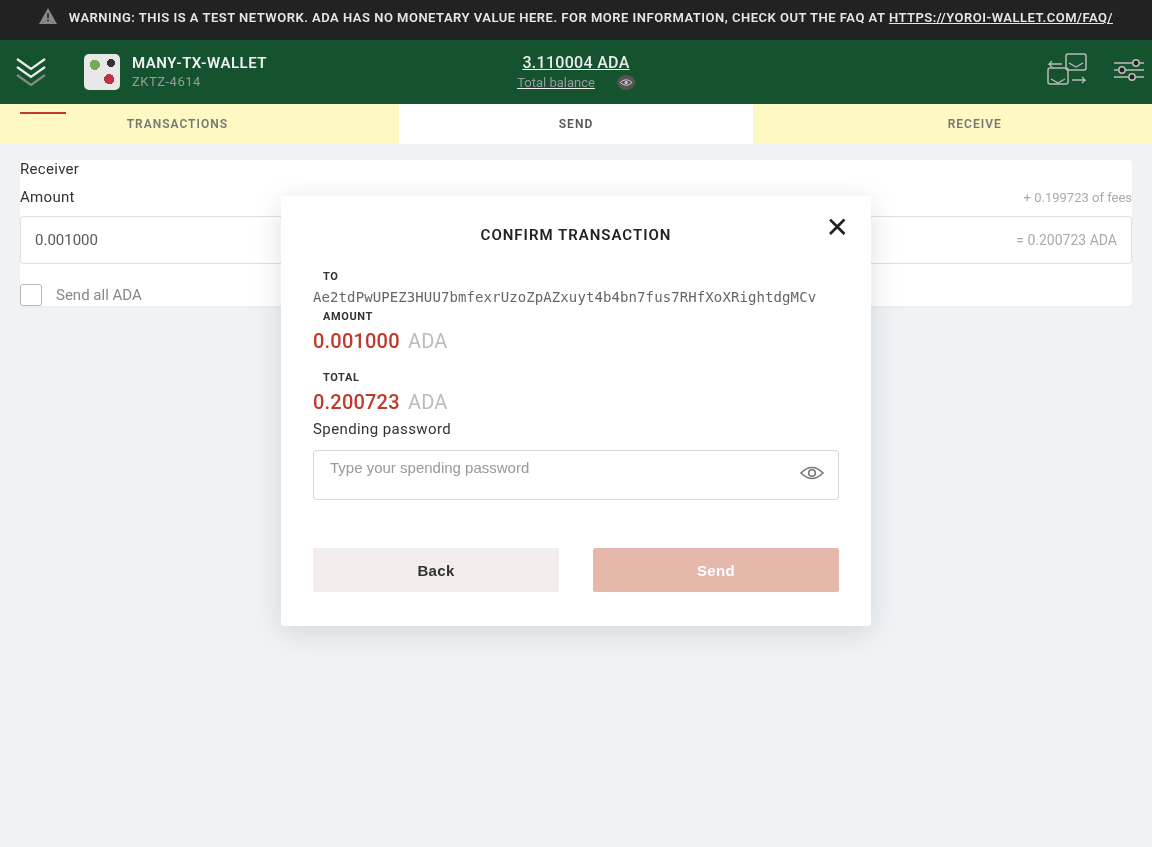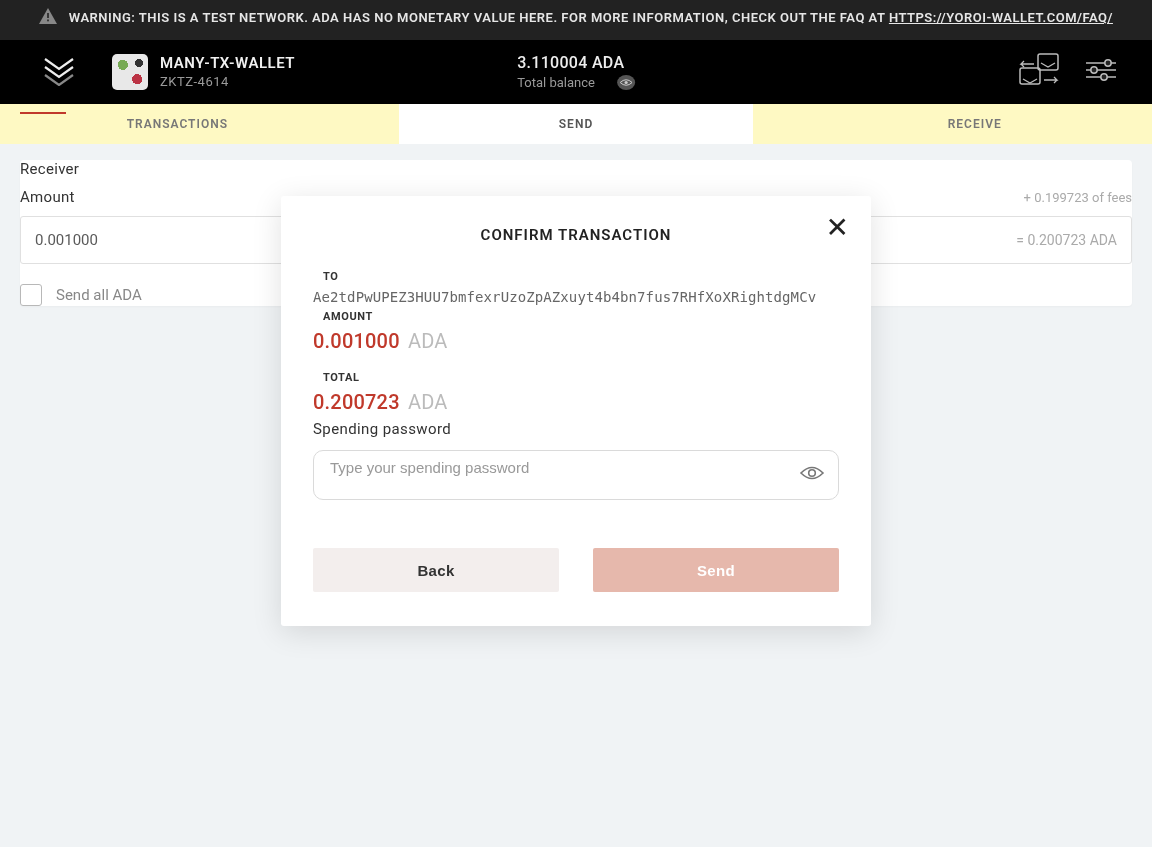--- a/index.html
+++ b/index.html
@@ -33,26 +33,26 @@
       text-decoration: underline;
     }
 
     .warning-icon {
       display: inline-block;
       vertical-align: middle;
       margin-right: 8px;
     }
 
     .top-bar {
-      background: #000000;
+      background: #14532d;
       color: #f5f5f5;
       height: 64px;
       display: flex;
       align-items: center;
-      padding: 0 36px;
+      padding: 0 8px;
     }
 
     .logo-area {
       width: 46px;
       display: flex;
       align-items: center;
       justify-content: center;
       padding-bottom: 2px;
     }
 
@@ -94,20 +94,22 @@
       font-size: 13px;
       color: #9a9a9a;
       letter-spacing: 0.5px;
       margin-top: 2px;
     }
 
     .balance-block {
       position: absolute;
       left: 50%;
       transform: translateX(-50%);
+      text-align: center;
+      text-decoration: underline;
     }
 
     .balance-amount {
       font-size: 16px;
       font-weight: 500;
       color: #ededed;
       letter-spacing: 0.3px;
     }
 
     .balance-label {
@@ -324,21 +326,21 @@
       font-size: 15px;
       color: #333;
       margin-top: 6px;
       margin-bottom: 12px;
       letter-spacing: 0.4px;
     }
 
     .pw-input-wrap {
       position: relative;
       border: 1px solid #dadada;
-      border-radius: 10px;
+      border-radius: 3px;
       height: 50px;
       display: flex;
       align-items: center;
       padding: 0 50px 16px 16px;
     }
 
     .pw-input {
       border: none;
       outline: none;
       width: 100%;

